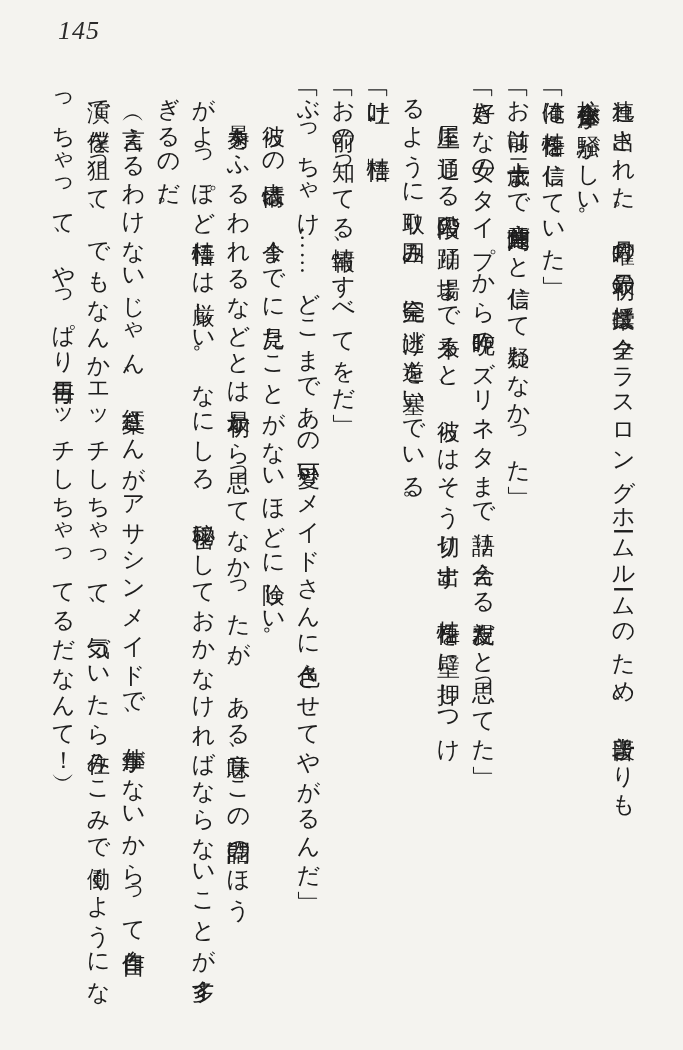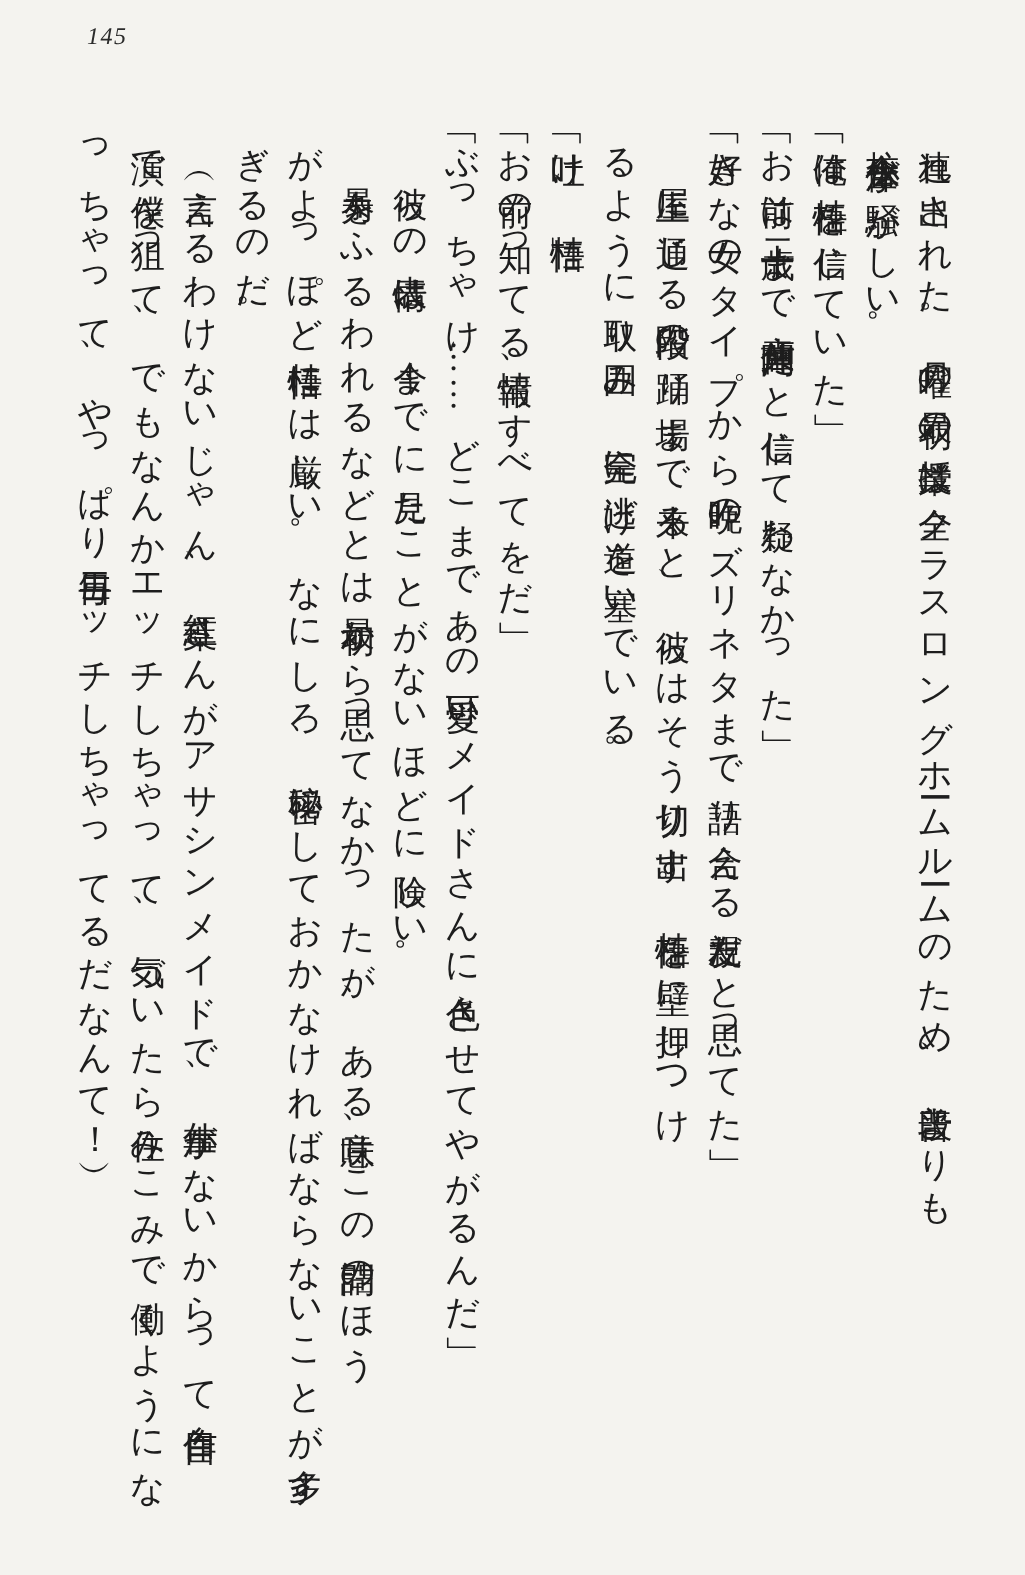--- a/index.html
+++ b/index.html
@@ -15,21 +15,21 @@
     font-family: "Liberation Serif", "DejaVu Serif", serif;
   }
   .page {
     position: absolute;
     inset: 0;
   }
   .page-number {
     position: absolute;
     top: 16px;
     left: 58px;
-    font-size: 16px;
+    font-size: 26px;
     font-style: italic;
     color: #2b2b2b;
     letter-spacing: 1px;
   }
   .text-block {
     position: absolute;
     top: 82px;
     right: 42px;
     height: 952px;
     writing-mode: vertical-rl;

